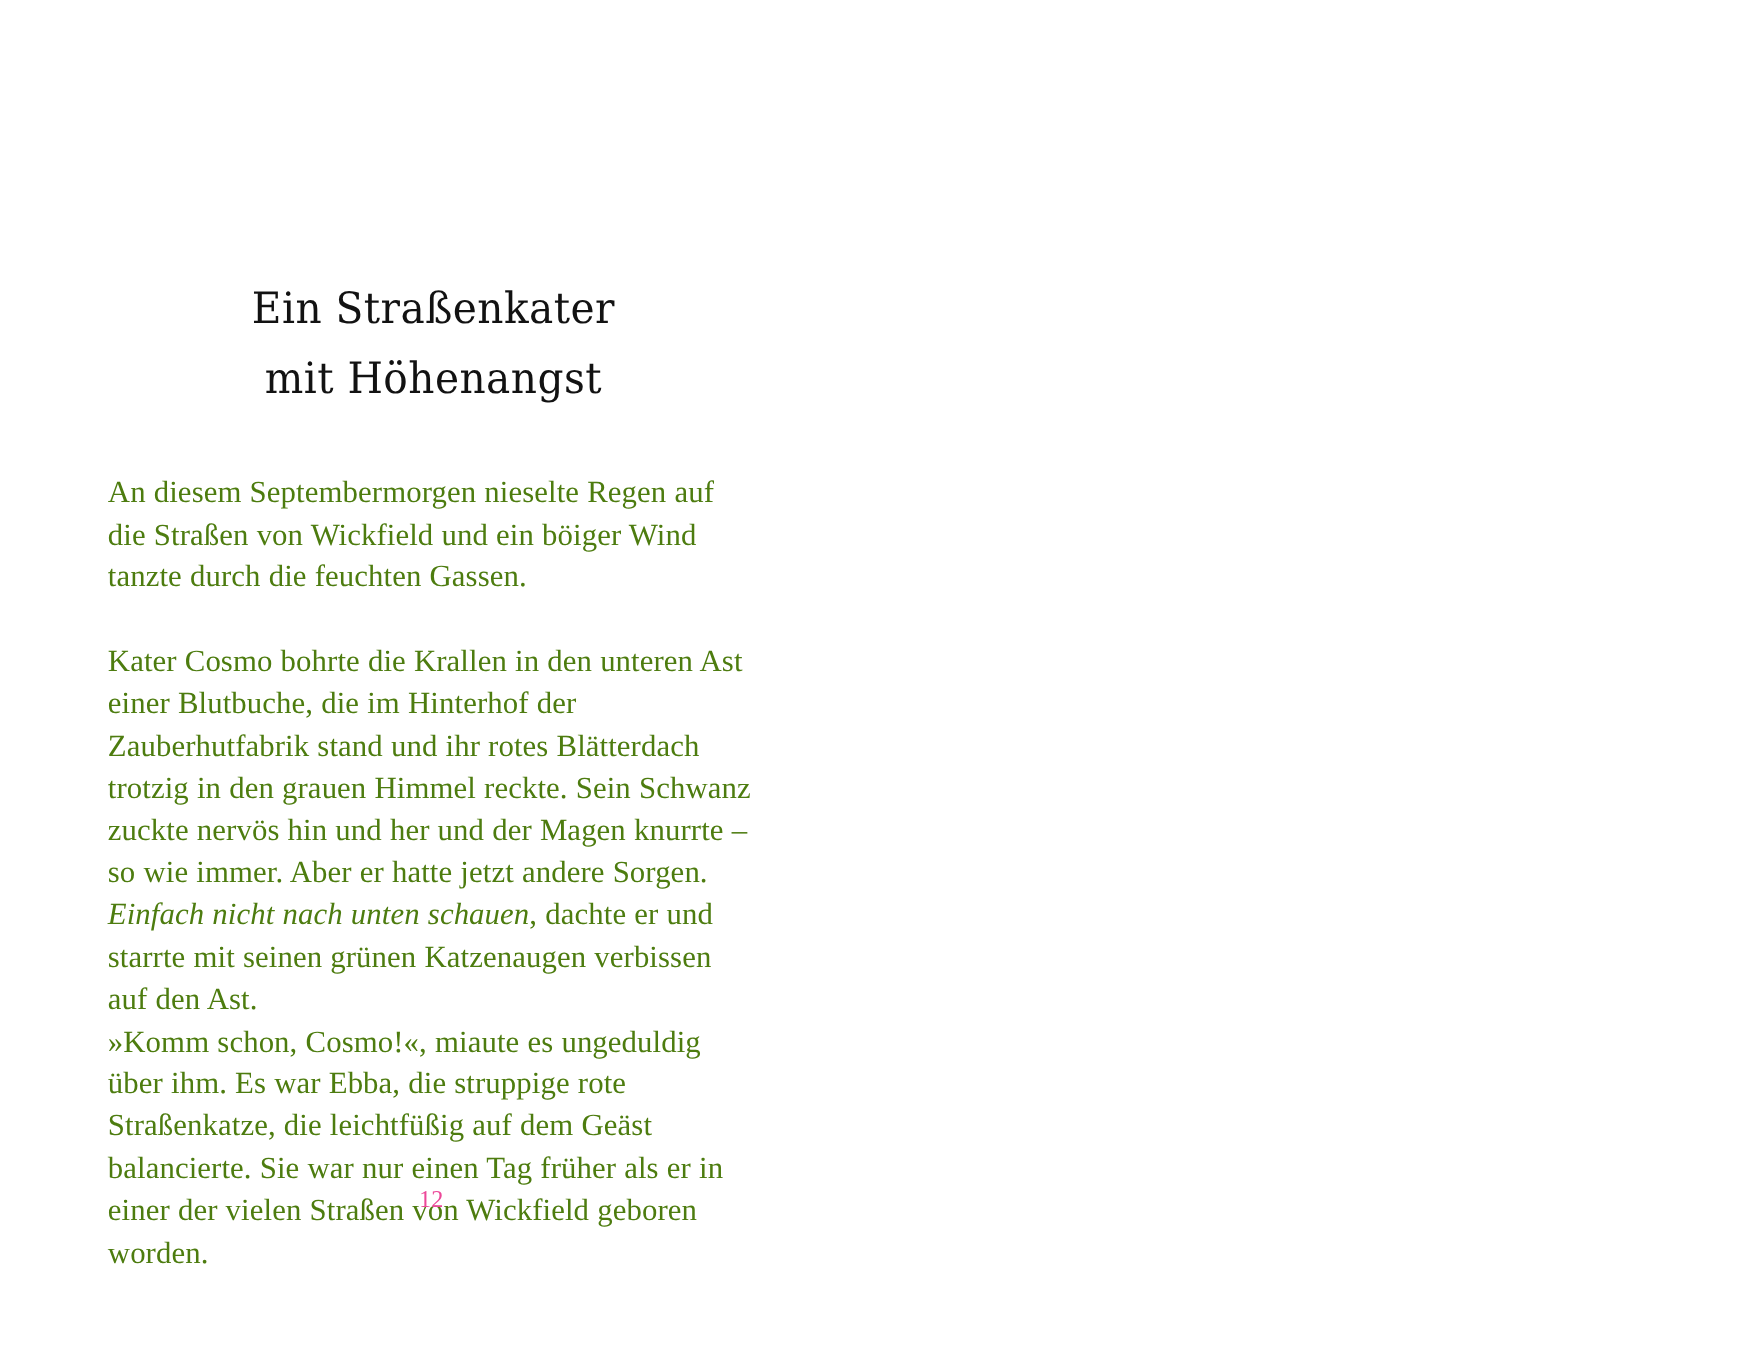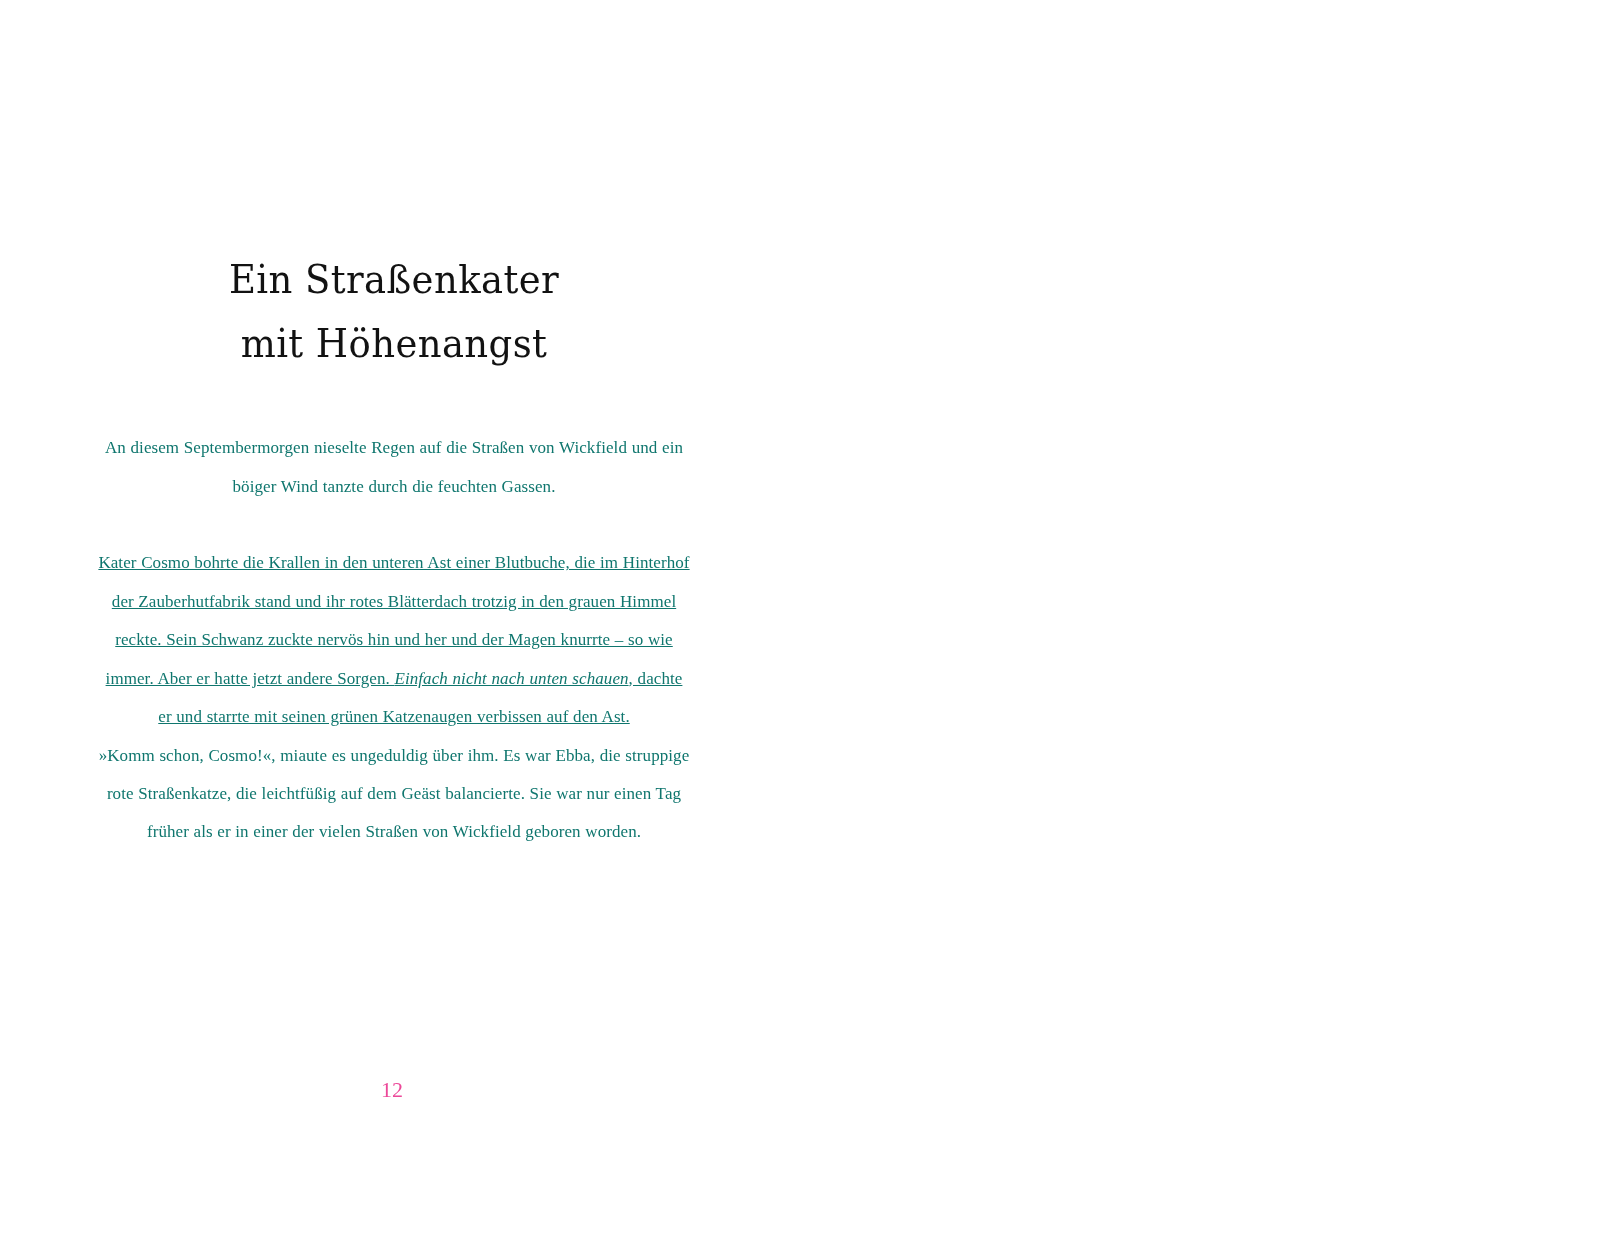--- a/index.html
+++ b/index.html
@@ -58,31 +58,31 @@
   .chapter-title .tline {
     display: block;
     white-space: pre;
   }
   .chapter-title .tline-2 {
     margin-top: 6px;
   }
 
   .para {
     margin: 0;
-    font-size: 17px;
+    font-size: 28px;
     line-height: 38.4px;
-    text-align: center;
-    color: #0f766e;
+    text-align: left;
+    color: #4d7c0f;
     letter-spacing: 0.08px;
     word-spacing: 0.3px;
   }
 
   .para + .para { margin-top: 0; }
 
-  .para.gap-before { margin-top: 38.4px; text-decoration: underline; }
+  .para.gap-before { margin-top: 38.4px; }
 
   .para em {
     font-style: italic;
   }
 
   .folio {
     position: absolute;
     font-size: 22px;
     line-height: 1;
     color: #ec4899;

